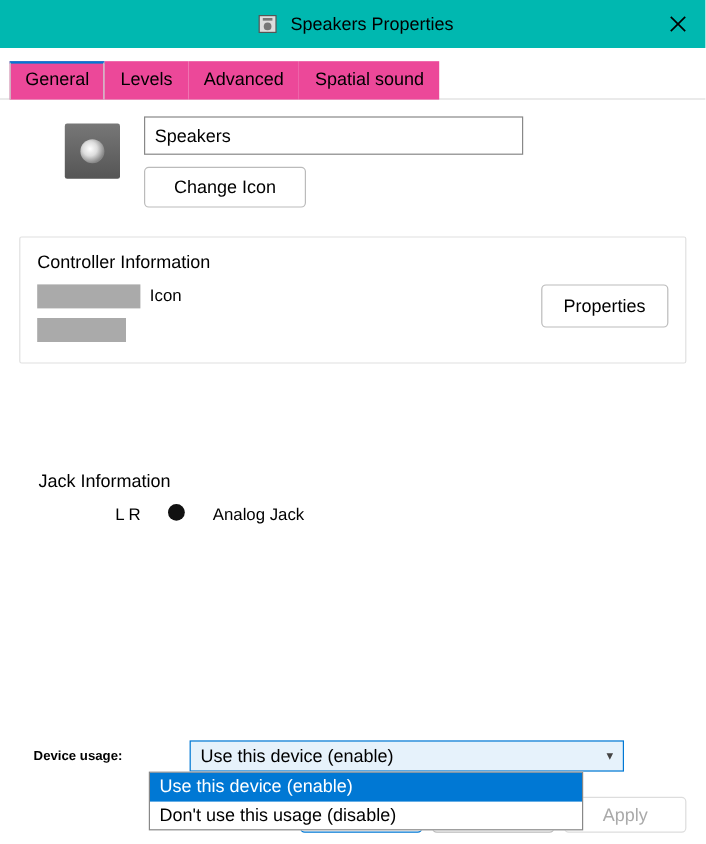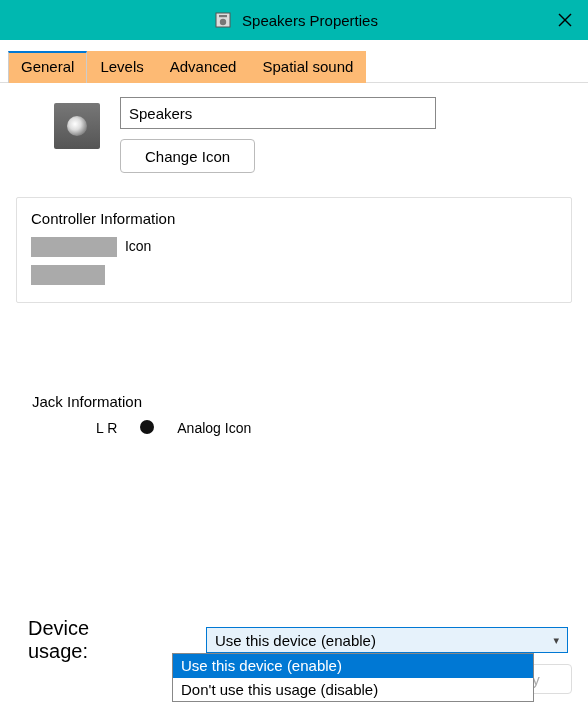--- a/index.html
+++ b/index.html
@@ -46,21 +46,21 @@
     gap: 0;
   }
   .tab {
     padding: 6px 12px 8px 12px;
     font-size: 15px;
     cursor: pointer;
     border: 1px solid transparent;
     border-bottom: none;
     position: relative;
     top: 1px;
-    background: #fdba74;
+    background: #ec4899;
   }
   .tab.active {
     border-color: #ccc;
     border-top: 2px solid #0078d4;
     padding-top: 5px;
     z-index: 2;
   }
   .content {
     padding: 14px 16px;
     position: relative;
@@ -148,21 +148,21 @@
   }
   .usage-row {
     display: flex;
     align-items: center;
     gap: 22px;
     position: absolute;
     left: 28px;
     top: 617px;
     width: 540px;
   }
-  .usage-label { font-size: 20px; }
+  .usage-label { font-size: 11px; font-weight: bold; }
   .usage-select-wrap {
     position: relative;
     flex: 1;
     padding-left: 34px;
   }
   .usage-select {
     width: 362px;
     height: 26px;
     border: 1px solid #0078d4;
     background: #e6f2fb;
@@ -262,31 +262,32 @@
     <div class="controller-row">
       <div class="controller-text">
         <div>
           <span class="redact a"></span>
           <span>Icon</span>
         </div>
         <div>
           <span class="redact b"></span>
         </div>
       </div>
+      <button class="properties-btn">Properties</button>
     </div>
   </div>
 
   <div style="height:56px"></div>
 
   <div class="group flat">
     <div class="group-title">Jack Information</div>
     <div class="jack-row">
       <span>L R</span>
       <span class="jack-dot"></span>
-      <span>Analog Icon</span>
+      <span>Analog Jack</span>
     </div>
   </div>
 
 </div>
 
 <div class="usage-row">
   <div class="usage-label">Device usage:</div>
   <div class="usage-select-wrap">
     <div class="usage-select">
       <span>Use this device (enable)</span>

